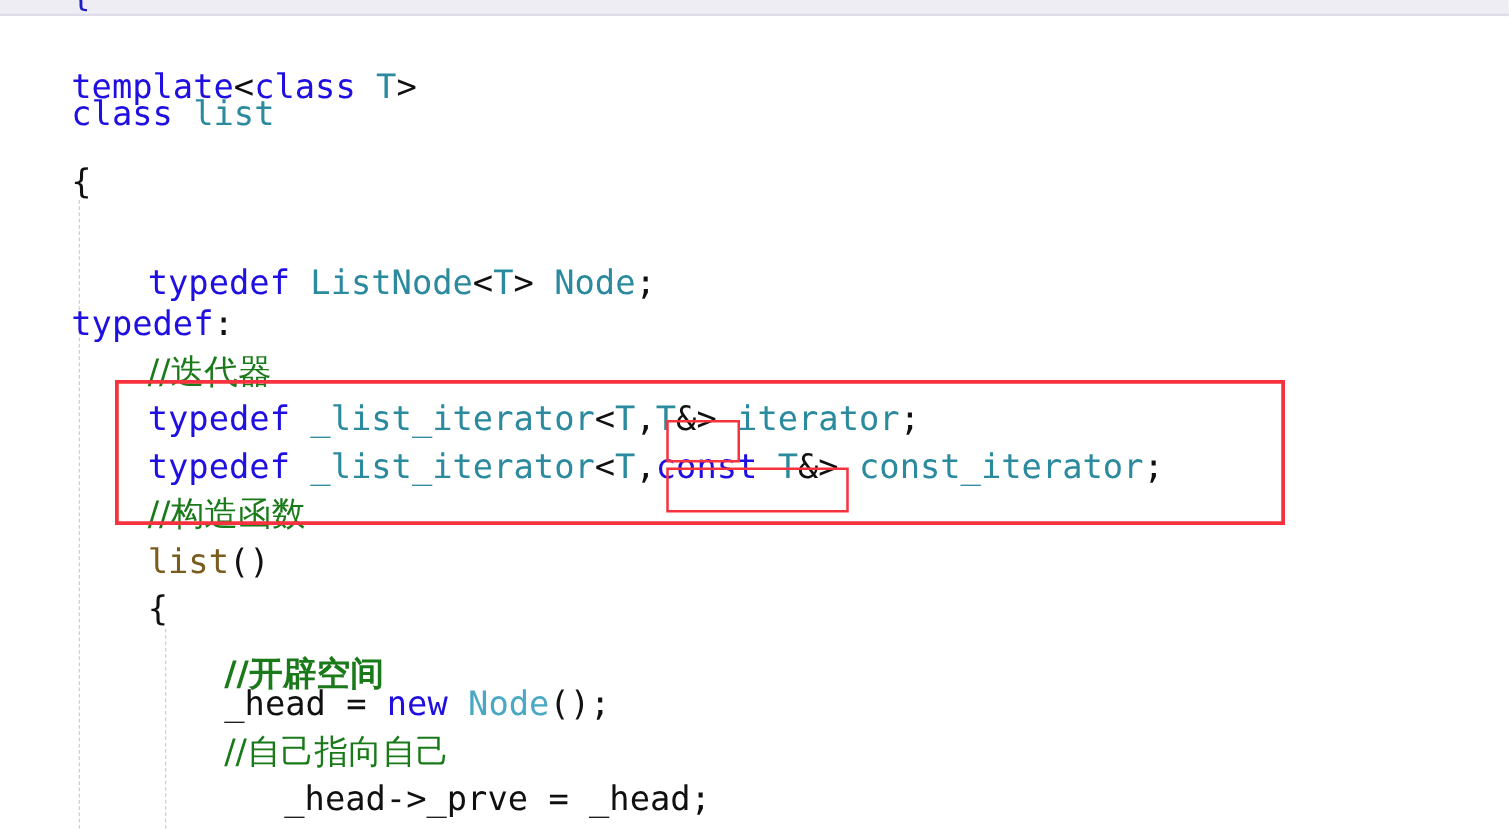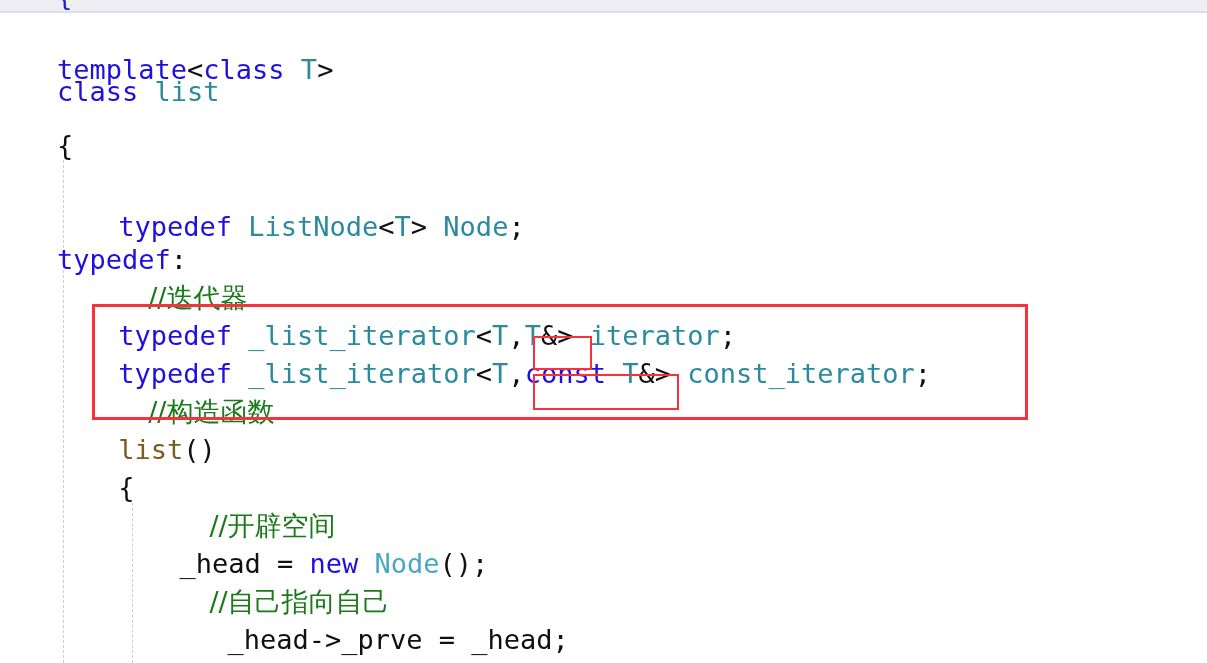--- a/index.html
+++ b/index.html
@@ -79,21 +79,21 @@
     text-align: right;
   }
   
   .tok-kw      { color: #1f0fe0; }            
   .tok-type    { color: #2b8a9e; }            
   .tok-type2   { color: #4aa8c4; }            
   .tok-plain   { color: #101010; }            
   .tok-comment { color: #1a7a1a; }            
   .tok-func    { color: #7a5c1e; }            
 
-  .cjk { font-family: "DejaVu Sans", "Liberation Sans", sans-serif; margin-left: 30px; }
+  .cjk { font-family: "DejaVu Sans", "Liberation Sans", sans-serif; }
 
   
   .anno-box {
     position: absolute;
     border: 3px solid #f6323f;
     box-sizing: border-box;
     background: transparent;
     pointer-events: none;
   }
   #anno-box-outer { left: 92px;  top: 291px; width: 936px; height: 116px; }
@@ -119,21 +119,21 @@
       <div class="code-line" style="top: 114px; left: 57px;"><span class="tok-plain">{</span></div>
       <div class="code-line" style="top: 152px; left: 118.2px; margin-top: 43px;"><span class="tok-kw">typedef</span><span class="tok-plain"> </span><span class="tok-type">ListNode</span><span class="tok-plain">&lt;</span><span class="tok-type">T</span><span class="tok-plain">&gt;</span><span class="tok-plain"> </span><span class="tok-type">Node</span><span class="tok-plain">;</span></div>
       <div class="code-line" style="top: 190px; left: 57px;">&nbsp;</div>
       <div class="code-line" style="top: 228px; left: 57px;"><span class="tok-kw">typedef</span><span class="tok-plain">:</span></div>
       <div class="code-line" style="top: 266px; left: 118.2px;"><span class="tok-comment cjk">//迭代器</span></div>
       <div class="code-line" style="top: 304px; left: 118.2px;"><span class="tok-kw">typedef</span><span class="tok-plain"> </span><span class="tok-type">_list_iterator</span><span class="tok-plain">&lt;</span><span class="tok-type">T</span><span class="tok-plain">,</span><span class="tok-type">T</span><span class="tok-plain">&amp;&gt;</span><span class="tok-plain"> </span><span class="tok-type">iterator</span><span class="tok-plain">;</span></div>
       <div class="code-line" style="top: 342px; left: 118.2px;"><span class="tok-kw">typedef</span><span class="tok-plain"> </span><span class="tok-type">_list_iterator</span><span class="tok-plain">&lt;</span><span class="tok-type">T</span><span class="tok-plain">,</span><span class="tok-kw">const</span><span class="tok-plain"> </span><span class="tok-type">T</span><span class="tok-plain">&amp;&gt;</span><span class="tok-plain"> </span><span class="tok-type">const_iterator</span><span class="tok-plain">;</span></div>
       <div class="code-line" style="top: 380px; left: 118.2px;"><span class="tok-comment cjk">//构造函数</span></div>
       <div class="code-line" style="top: 418px; left: 118.2px;"><span class="tok-func">list</span><span class="tok-plain">()</span></div>
       <div class="code-line" style="top: 456px; left: 118.2px;"><span class="tok-plain">{</span></div>
-      <div class="code-line" style="top: 494px; left: 179.4px;"><span class="tok-comment cjk">//开辟空间</span></div>
+      <div class="code-line" style="top: 508px; left: 179.4px; font-weight: bold;"><span class="tok-comment cjk">//开辟空间</span></div>
       <div class="code-line" style="top: 532px; left: 179.4px;"><span class="tok-plain">_head = </span><span class="tok-kw">new</span><span class="tok-plain"> </span><span class="tok-type2">Node</span><span class="tok-plain">();</span></div>
       <div class="code-line" style="top: 570px; left: 179.4px;"><span class="tok-comment cjk">//自己指向自己</span></div>
       <div class="code-line" style="top: 608px; left: 179.4px; margin-left: 48px;"><span class="tok-plain">_head-&gt;_prve = _head;</span></div>
     </div>
 
   <div class="anno-box" id="anno-box-outer" style="border-color: rgb(246, 50, 63);"></div>
   <div class="anno-box" id="anno-box-tref" style="border-color: rgb(246, 50, 63);"></div>
   <div class="anno-box" id="anno-box-constref" style="border-color: rgb(246, 50, 63);"></div>
 
 </div>

